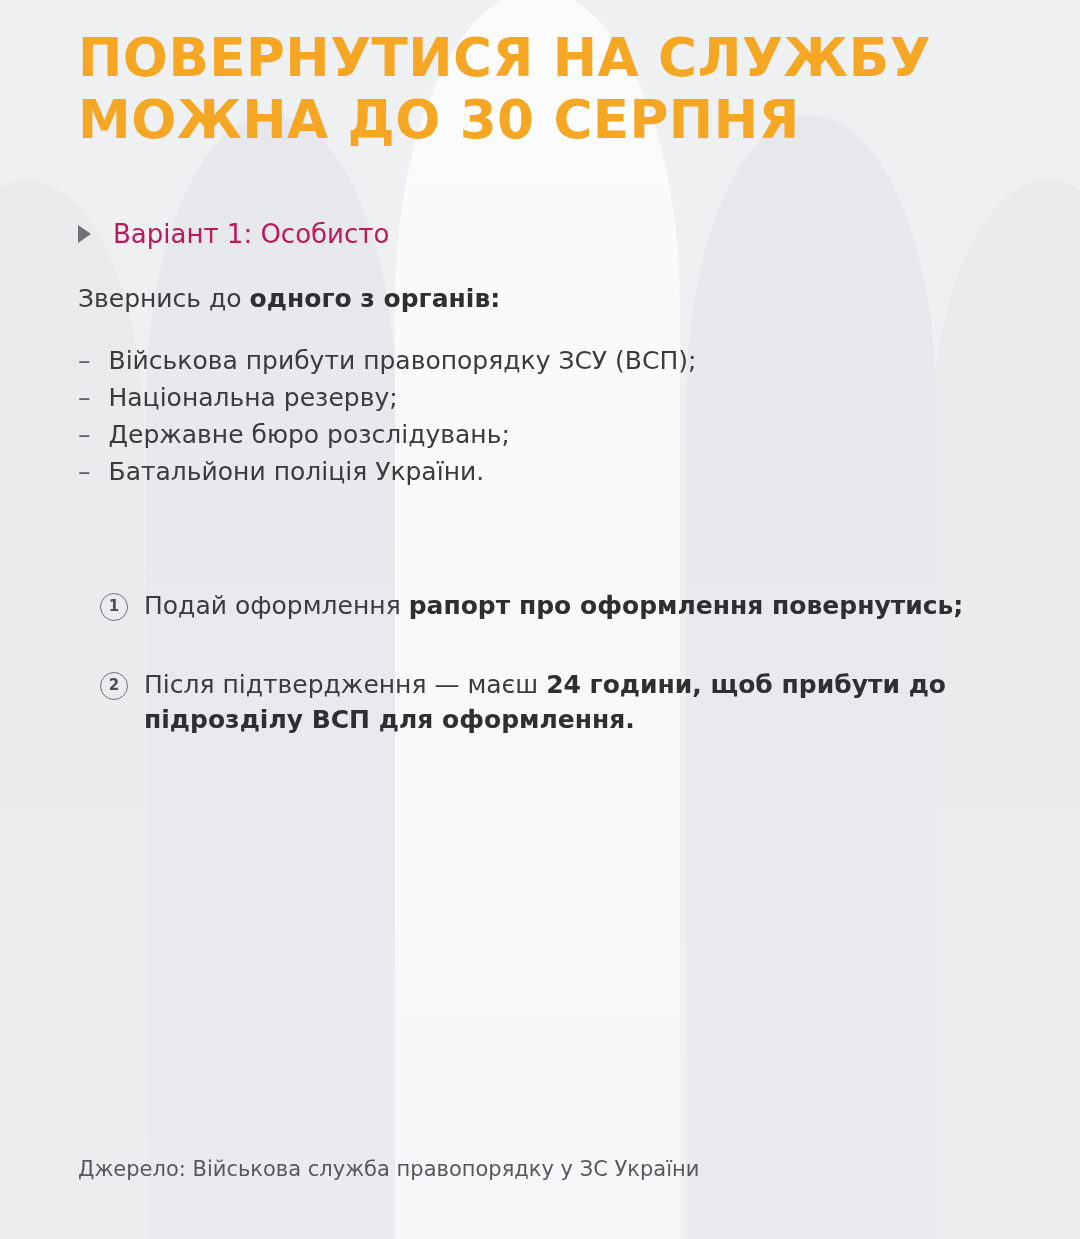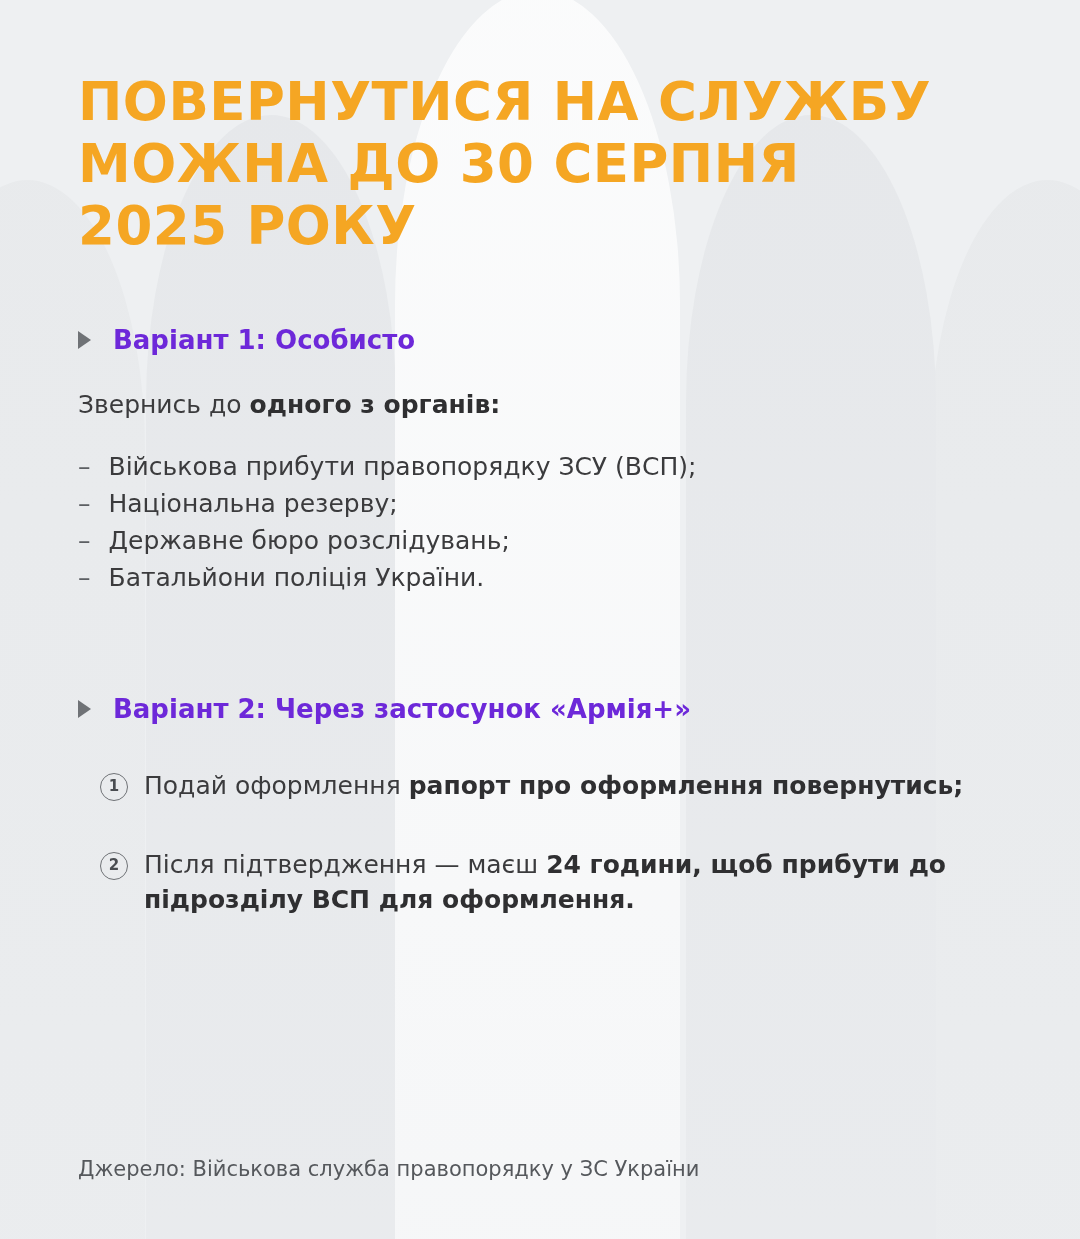--- a/index.html
+++ b/index.html
@@ -80,42 +80,42 @@
   
   .content {
     position: relative;
     z-index: 2;
     padding: 0 78px;
     box-sizing: border-box;
     height: 100%;
   }
 
   .headline {
-    padding-top: 71px;
+    padding-top: 27px;
     color: #f5a623;
     font-weight: 800;
     font-size: 53px;
     line-height: 1.17;
     letter-spacing: 0.5px;
     text-transform: uppercase;
     max-width: 930px;
   }
   .headline .hl-line { display: block; }
 
   .section {
     margin-top: 0;
   }
 
   .option-head {
     display: flex;
     align-items: center;
     gap: 22px;
     font-size: 26px;
-    font-weight: 700;
-    color: #6d28d9;
+    font-weight: 400;
+    color: #be185d;
   }
   .caret {
     width: 0;
     height: 0;
     border-left: 13px solid #6f7276;
     border-top: 9px solid transparent;
     border-bottom: 9px solid transparent;
     flex: 0 0 auto;
   }
 
@@ -188,21 +188,20 @@
   <div class="bg-shape shape-b"></div>
   <div class="bg-shape shape-a"></div>
   <div class="bg-wash"></div>
 </div>
 
 <div class="content">
 
   <div class="headline">
     <span class="hl-line">ПОВЕРНУТИСЯ НА СЛУЖБУ</span>
     <span class="hl-line">МОЖНА ДО 30 СЕРПНЯ</span>
-    <span class="hl-line">2025 РОКУ</span>
   </div>
 
   <div class="section" style="margin-top:68px;">
     <div class="option-head">
       <span class="caret"></span>
       <span>Варіант 1: Особисто</span>
     </div>
 
     <div class="lead">
       <span>Звернись до </span><b>одного з органів:</b>
@@ -222,24 +221,20 @@
           <span>Державне бюро розслідувань;</span>
         </li>
       <li>
           <span class="dash">–</span>
           <span>Батальйони поліція України.</span>
         </li>
     </ul>
   </div>
 
   <div class="section" style="margin-top:98px;">
-    <div class="option-head">
-      <span class="caret"></span>
-      <span>Варіант 2: Через застосунок «Армія+»</span>
-    </div>
 
     <div class="num-item" style="margin-top:44px; margin-left:22px;">
       <span class="num-circle">1</span>
       <span><span>Подай оформлення </span><b>рапорт про оформлення повернутись;</b></span>
     </div>
 
     <div class="num-item" style="margin-top:44px; margin-left:22px;">
       <span class="num-circle">2</span>
       <span><span>Після підтвердження — маєш </span><b>24 години, щоб прибути до підрозділу ВСП для оформлення.</b></span>
     </div>

